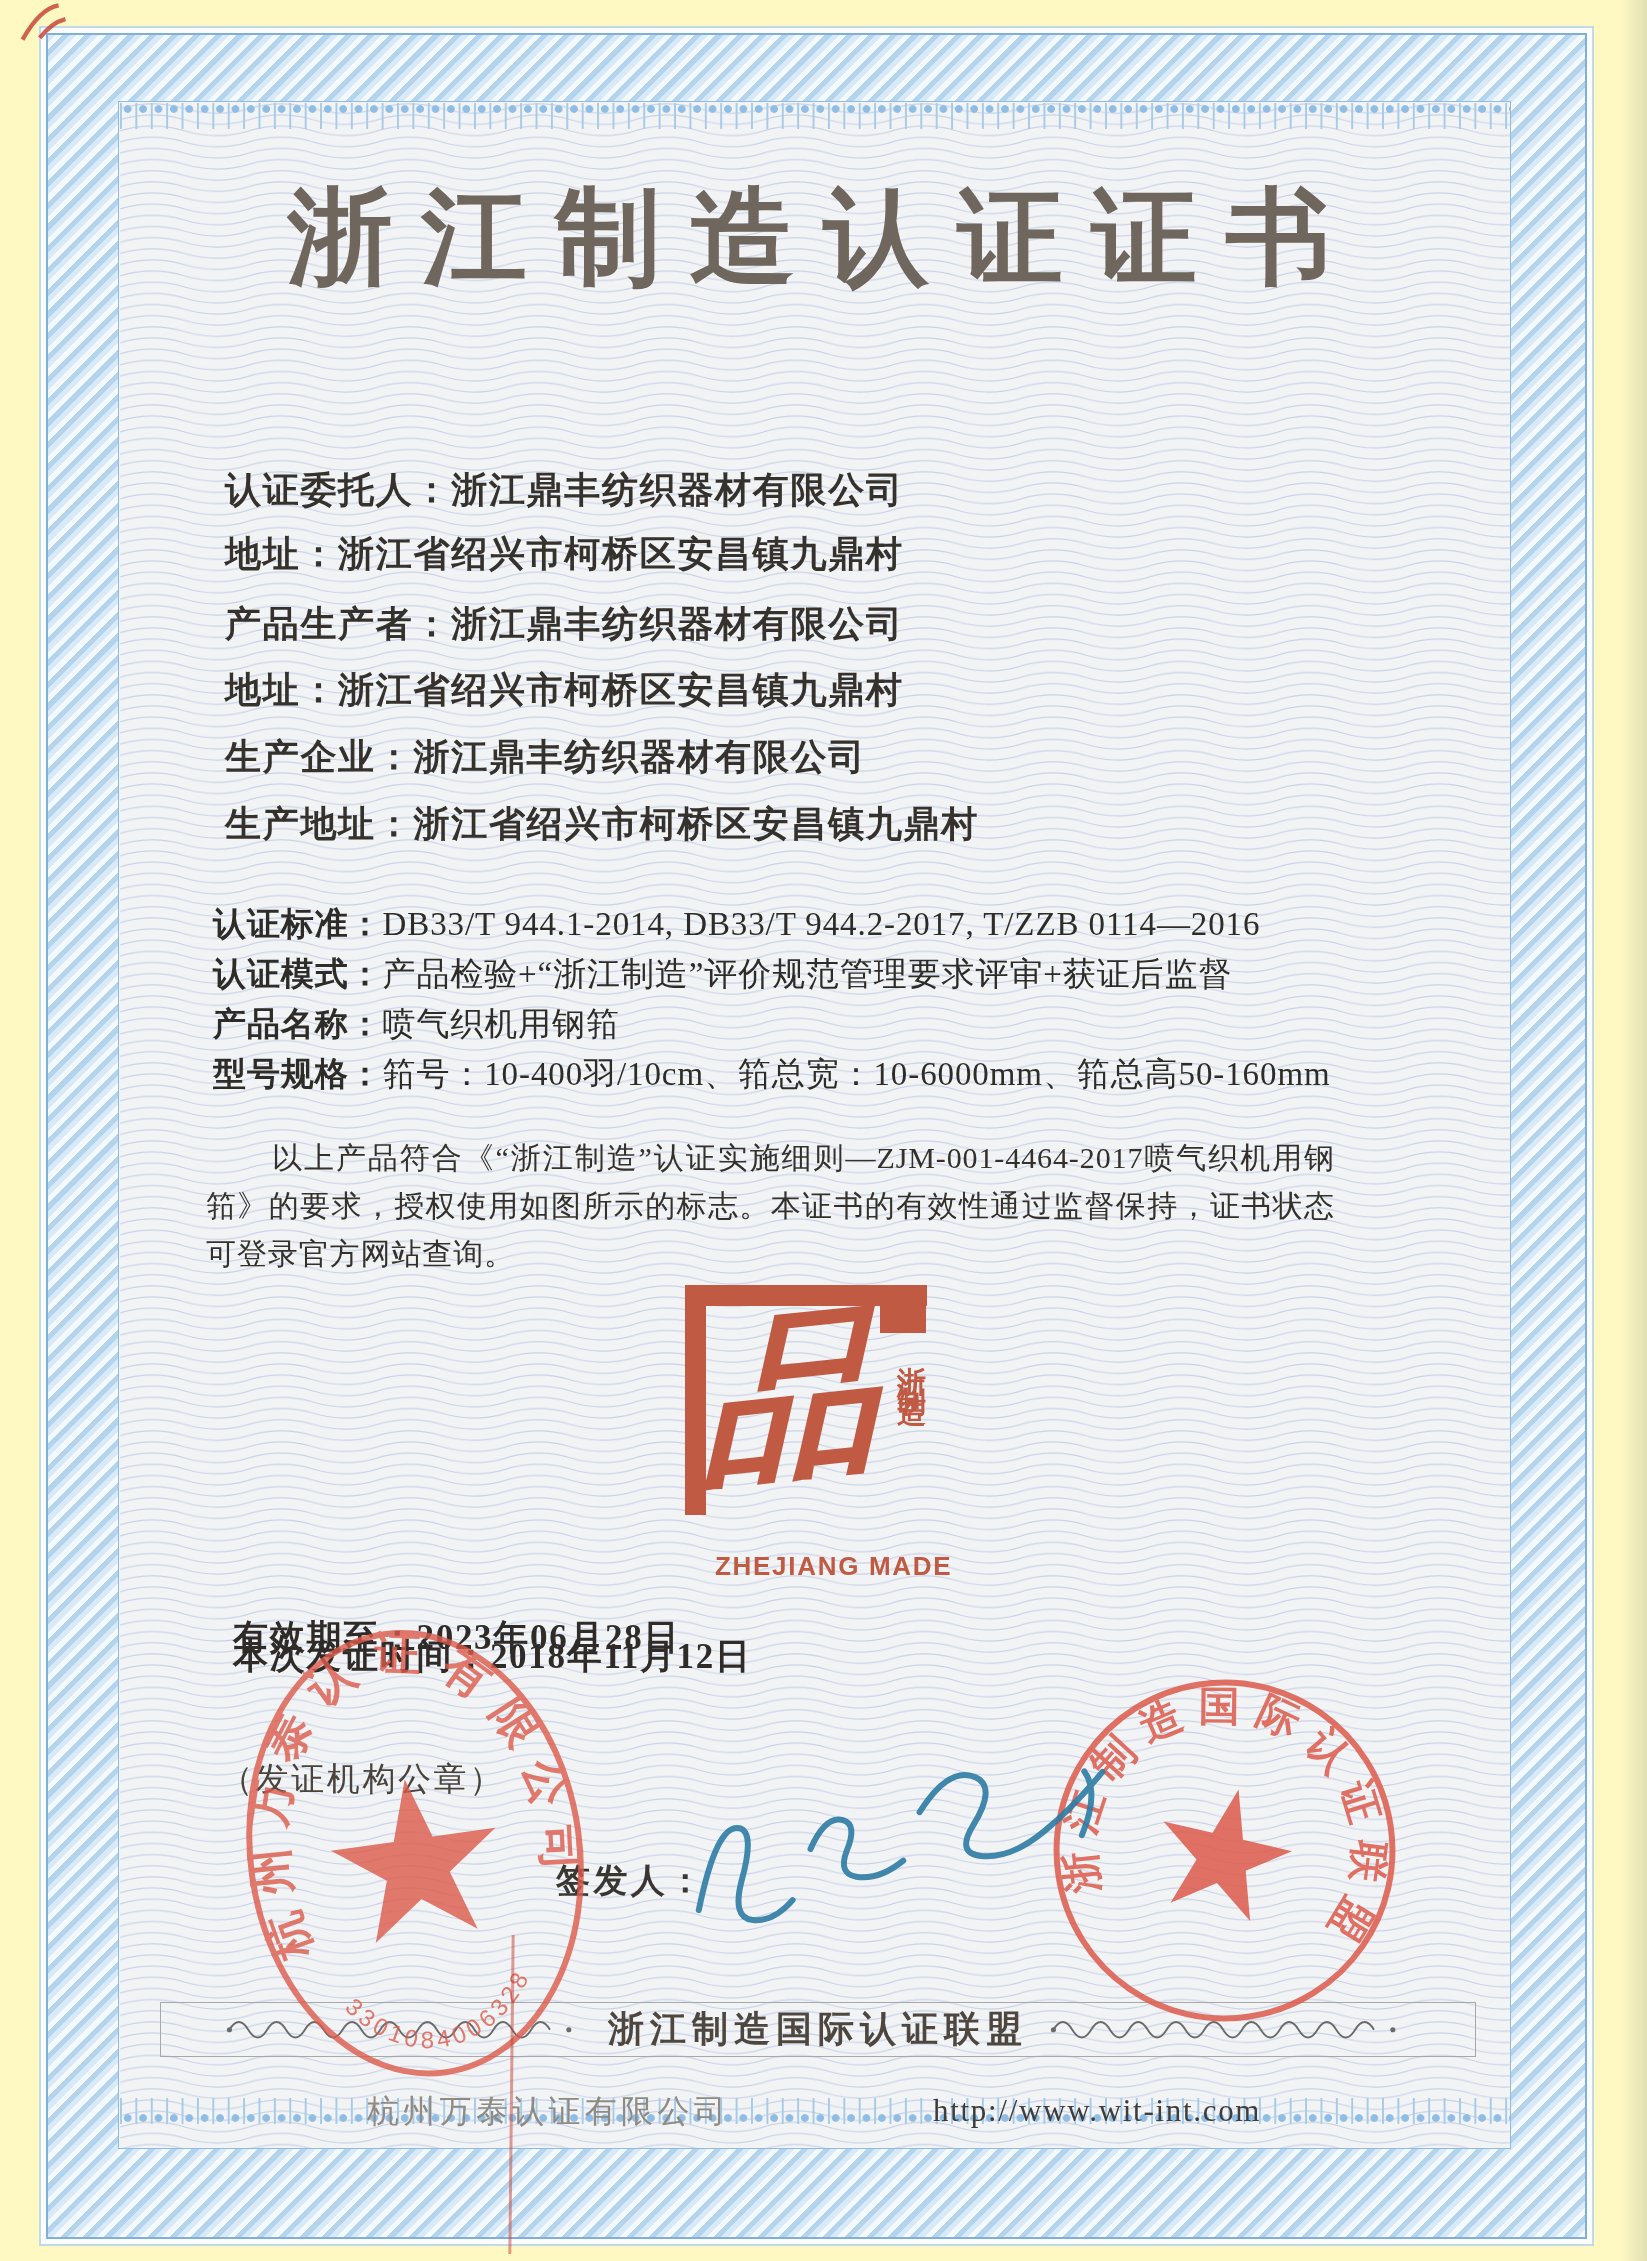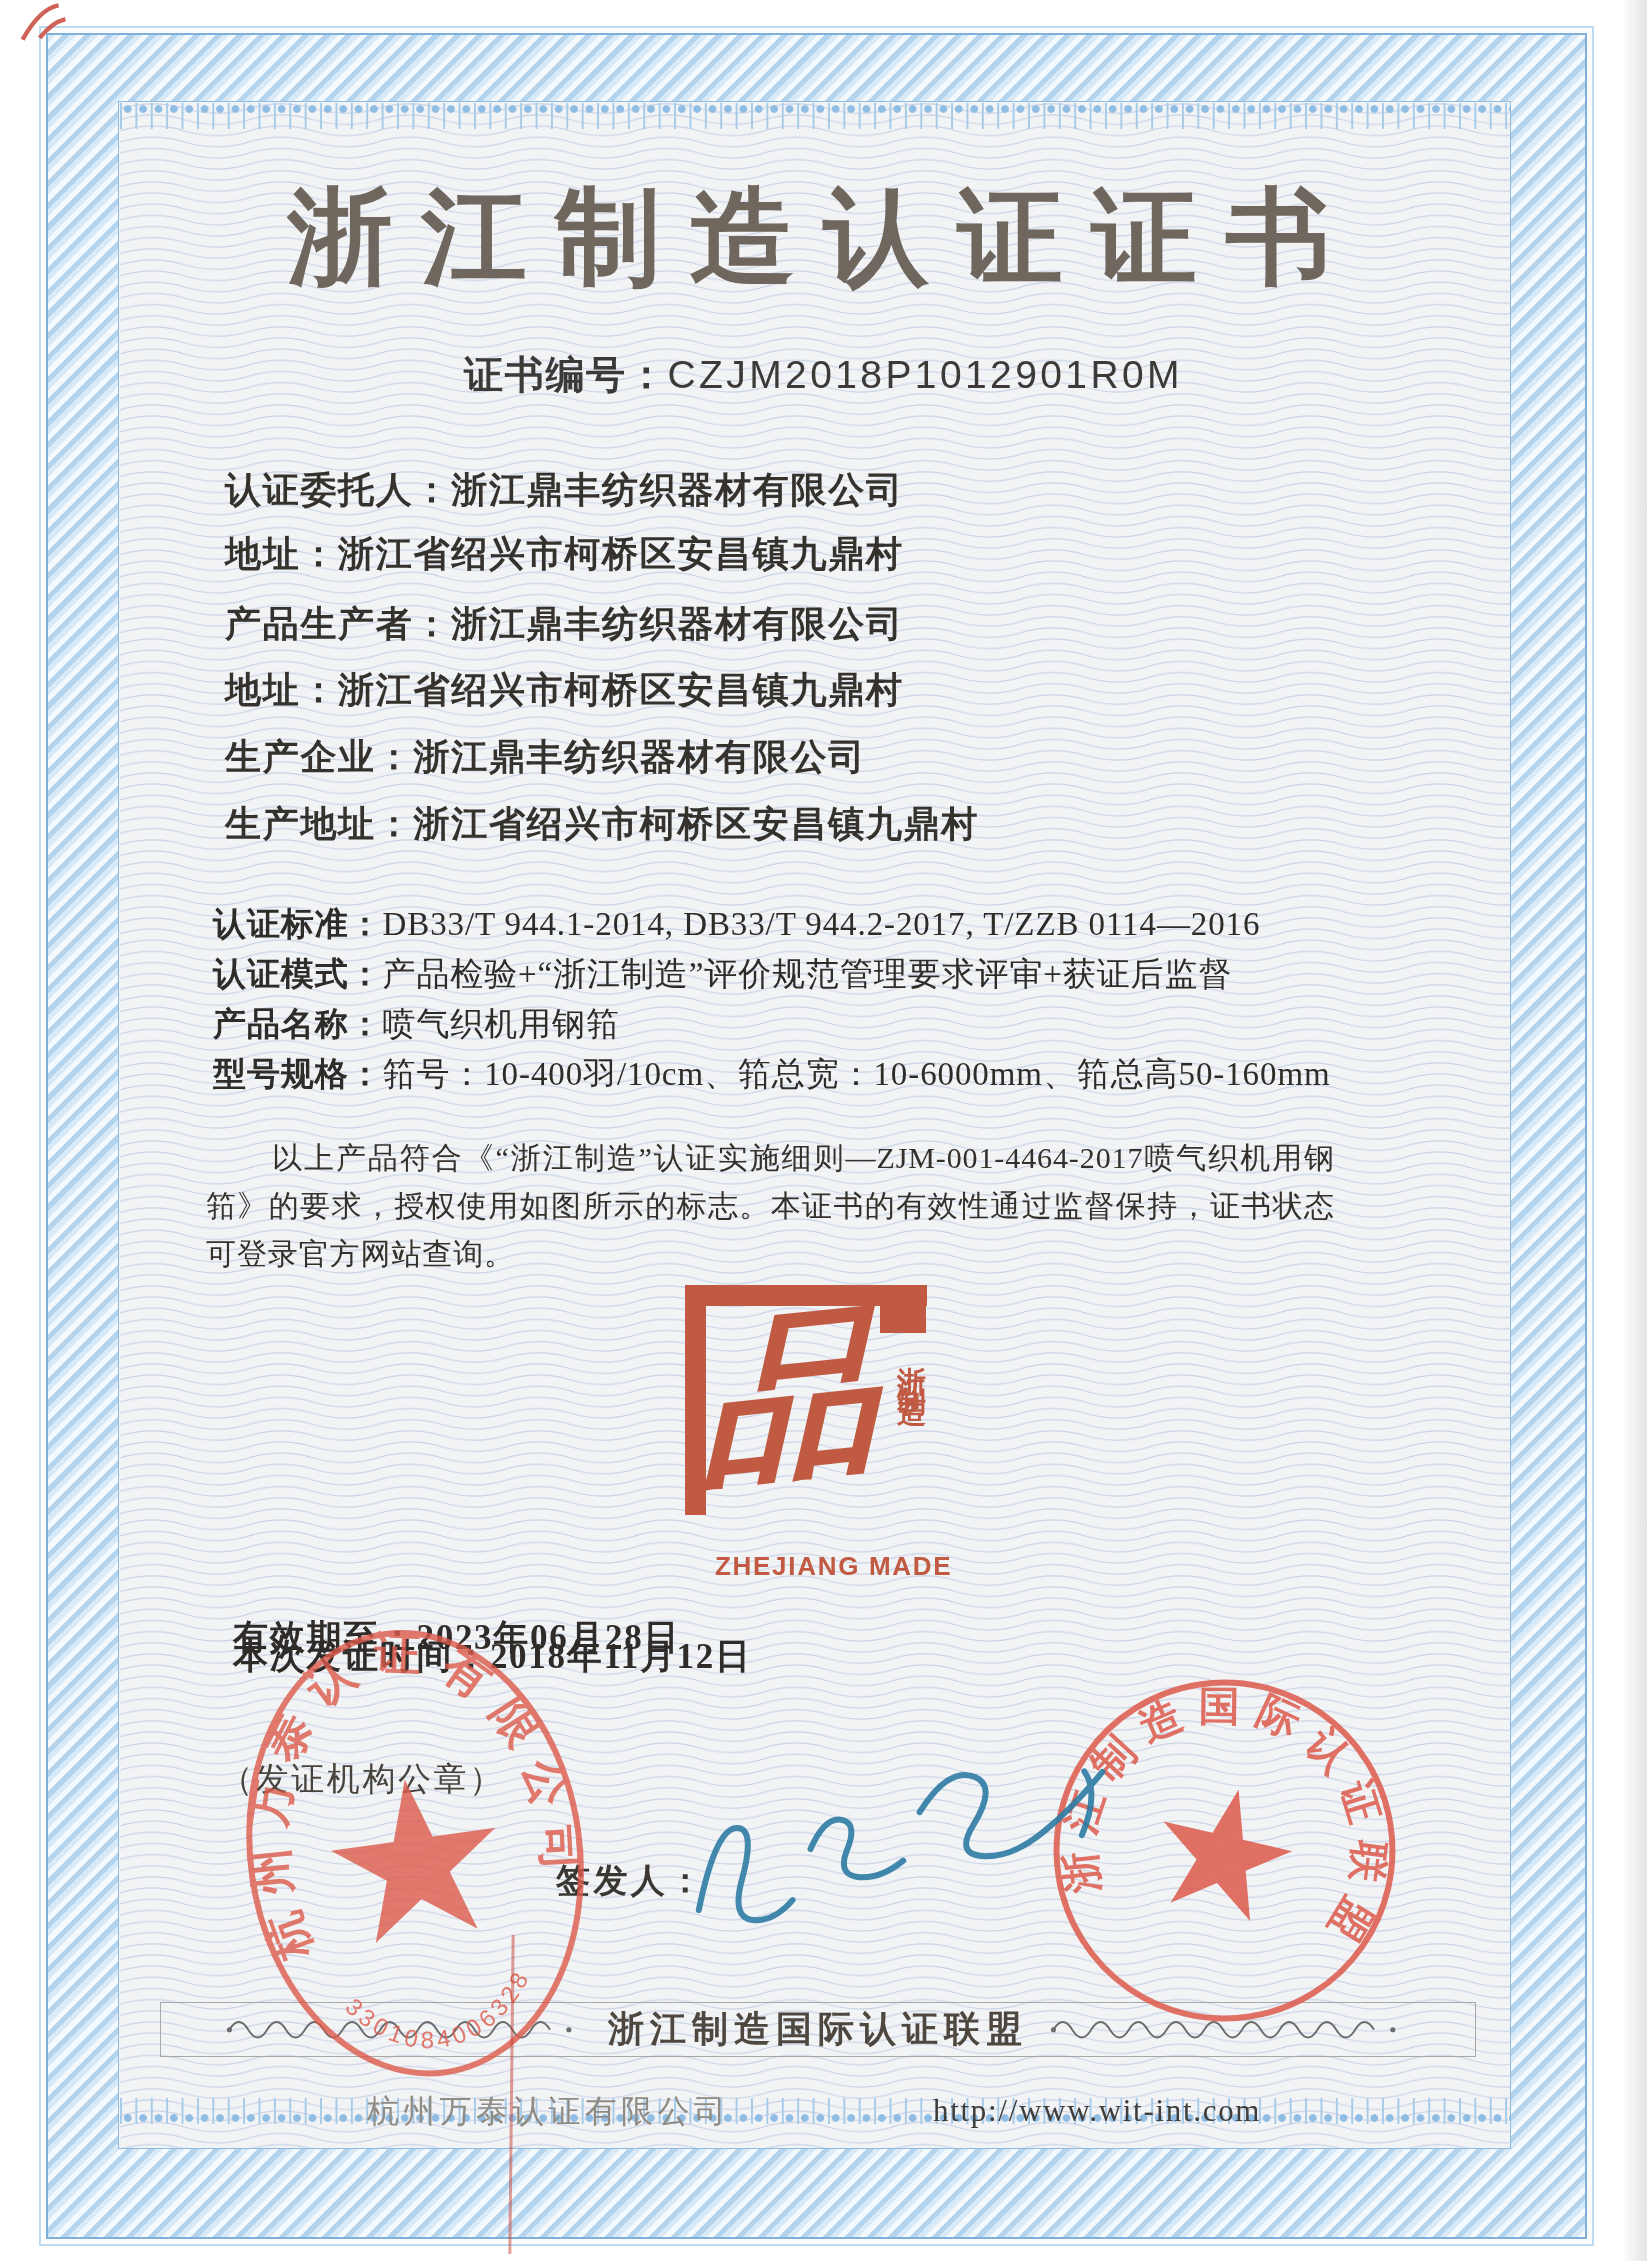--- a/index.html
+++ b/index.html
@@ -1,18 +1,18 @@
 <!DOCTYPE html>
 <html style="font-size:13.7px"><head>
 <meta charset="utf-8">
 <style>
   html,body{margin:0;padding:0;background:#e4e6e8;}
   .page{
     position:relative;width:1647px;height:2261px;margin:0 auto;
-    background:#ffffff;overflow:hidden;
+    background:#fef9c3;overflow:hidden;
     font-family:"Liberation Serif", serif;
     text-decoration:underline;
   }
   .page::after{
     content:"";position:absolute;right:0;top:0;width:26px;height:100%;
     background:linear-gradient(to left, rgba(80,90,100,.16), rgba(80,90,100,0));
     z-index:9;pointer-events:none;
   }
   
   .band{
@@ -117,23 +117,20 @@
       </pattern>
     </defs>
     <rect x="0" y="0" width="1620" height="2384" fill="url(#wv)" opacity="0.85"></rect>
   </svg>
 
   <div class="fringe top"></div>
   <div class="fringe bottom"></div>
 
   <div class="abs title">浙江制造认证证书</div>
 
-  <div class="abs certno">
-    <span class="lbl">证书编号：</span><span class="val">CZJM2018P1012901R0M</span>
-  </div>
 
   <div class="abs frow" style="top:466px"><span>认证委托人：</span><span>浙江鼎丰纺织器材有限公司</span></div>
   <div class="abs frow" style="top:530px"><span>地址：</span><span>浙江省绍兴市柯桥区安昌镇九鼎村</span></div>
   <div class="abs frow" style="top:600px"><span>产品生产者：</span><span>浙江鼎丰纺织器材有限公司</span></div>
   <div class="abs frow" style="top:666px"><span>地址：</span><span>浙江省绍兴市柯桥区安昌镇九鼎村</span></div>
   <div class="abs frow" style="top:733px"><span>生产企业：</span><span>浙江鼎丰纺织器材有限公司</span></div>
   <div class="abs frow" style="top:800px"><span>生产地址：</span><span>浙江省绍兴市柯桥区安昌镇九鼎村</span></div>
 
   <div class="abs srow" style="top:902px"><span class="lbl">认证标准：</span><span>DB33/T 944.1-2014, DB33/T 944.2-2017, T/ZZB 0114—2016</span></div>
   <div class="abs srow" style="top:952px"><span class="lbl">认证模式：</span><span>产品检验+“浙江制造”评价规范管理要求评审+获证后监督</span></div>

